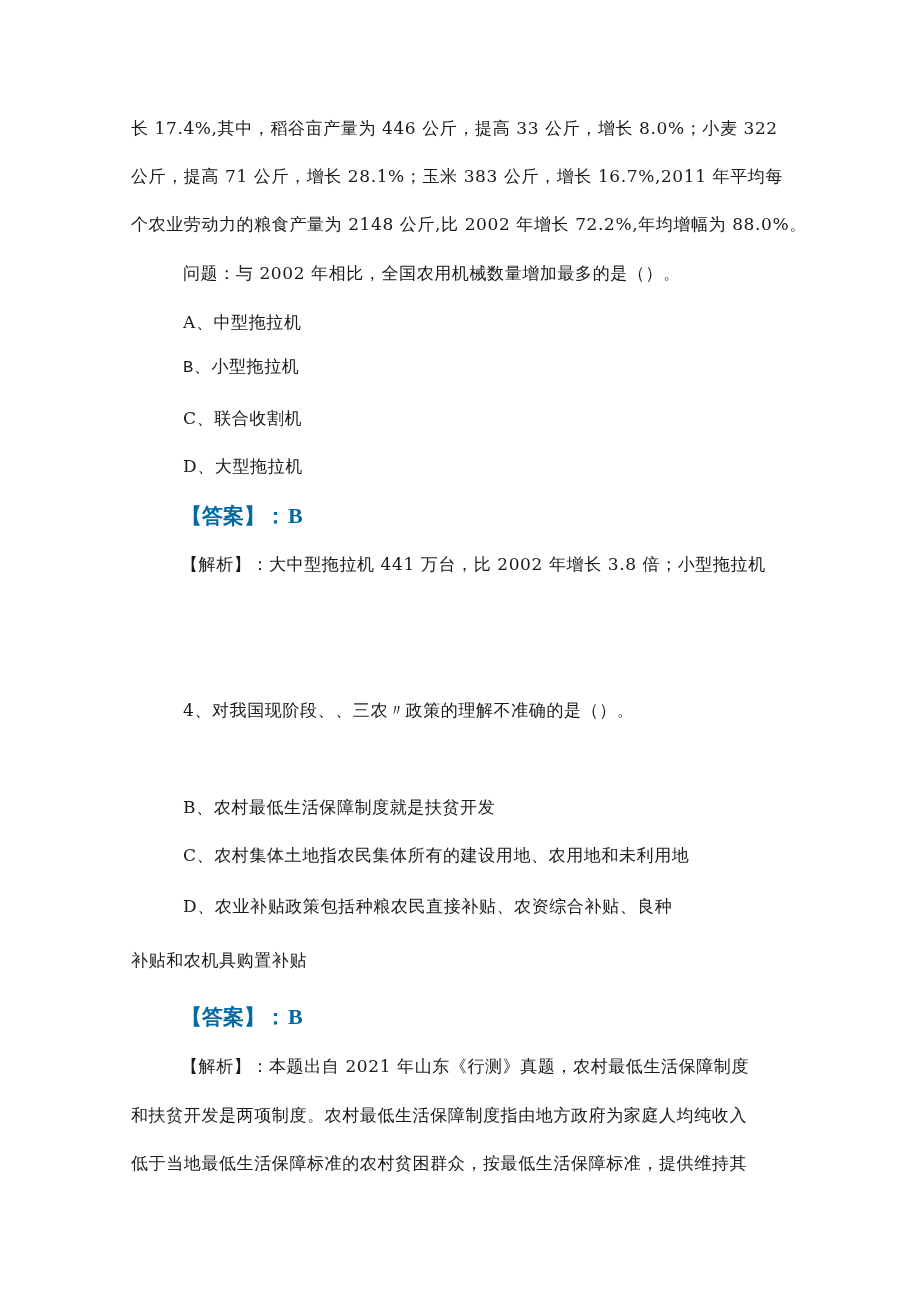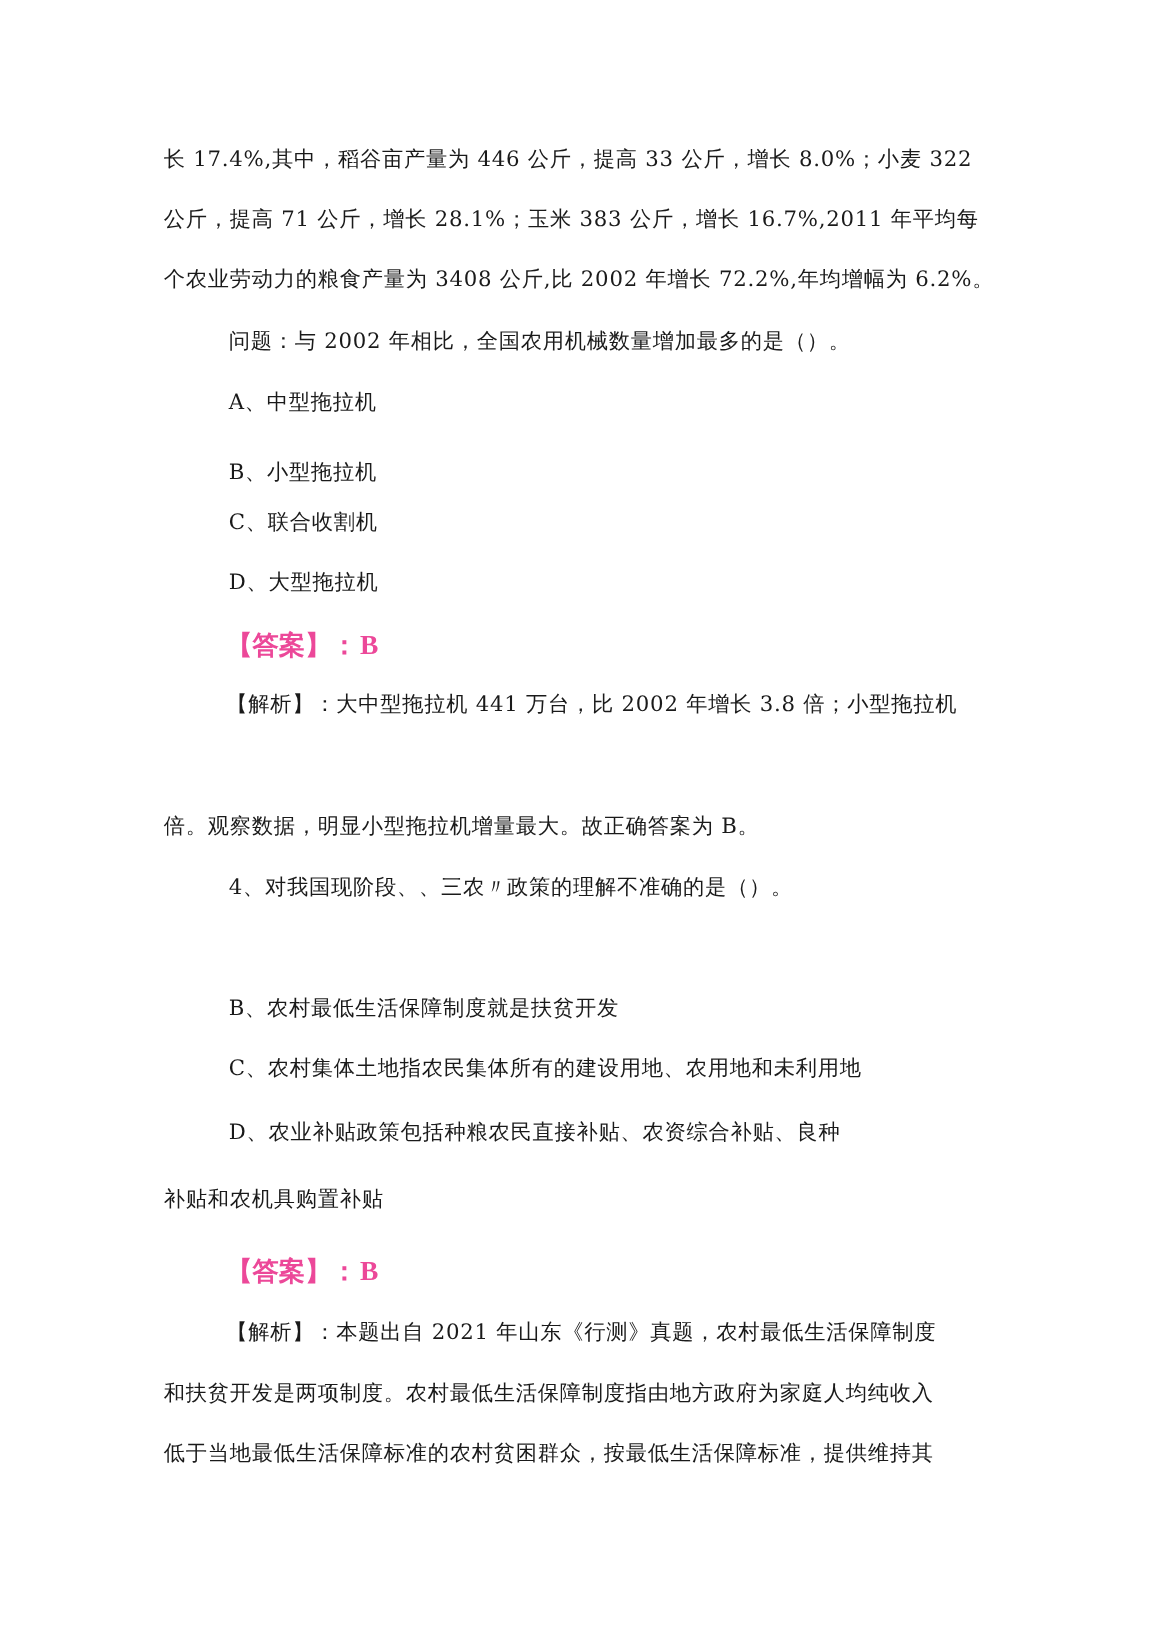--- a/index.html
+++ b/index.html
@@ -34,49 +34,48 @@
       left: 183px;
     }
     .answer {
       position: absolute;
       left: 181px;
       font-family: "DejaVu Sans", "Liberation Sans", sans-serif;
       font-weight: bold;
       font-size: 21px;
       line-height: 28px;
       white-space: nowrap;
-      color: #ec4899;
+      color: #0369a1;
     }
     .answer .val {
       font-family: "Liberation Serif", "DejaVu Serif", serif;
       font-size: 22px;
       margin-left: 2px;
     }
   </style>
 </head>
 <body>
 
 <div class="page">
 
   <div class="line" style="top:116px;">长 17.4%,其中，稻谷亩产量为 446 公斤，提高 33 公斤，增长 8.0%；小麦 322</div>
   <div class="line" style="top:164px;">公斤，提高 71 公斤，增长 28.1%；玉米 383 公斤，增长 16.7%,2011 年平均每</div>
-  <div class="line" style="top:212px;">个农业劳动力的粮食产量为 3408 公斤,比 2002 年增长 72.2%,年均增幅为 6.2%。</div>
+  <div class="line" style="top:212px;">个农业劳动力的粮食产量为 2148 公斤,比 2002 年增长 72.2%,年均增幅为 88.0%。</div>
 
   <div class="line indent" style="top:261px;">问题：与 2002 年相比，全国农用机械数量增加最多的是（）。</div>
   <div class="line indent" style="top:310px;">A、中型拖拉机</div>
-  <div class="line indent" style="top:366px;">B、小型拖拉机</div>
+  <div class="line indent" style="top:356px;font-family:Liberation Mono, monospace;">B、小型拖拉机</div>
   <div class="line indent" style="top:406px;">C、联合收割机</div>
   <div class="line indent" style="top:454px;">D、大型拖拉机</div>
 
   <div class="answer" style="top:502px;">
     <span>【答案】：</span><span class="val">B</span>
   </div>
 
   <div class="line" style="top:552px; left:181px;">【解析】：大中型拖拉机 441 万台，比 2002 年增长 3.8 倍；小型拖拉机</div>
-  <div class="line" style="top:649px;">倍。观察数据，明显小型拖拉机增量最大。故正确答案为 B。</div>
 
   <div class="line indent" style="top:698px;">4、对我国现阶段、、三农〃政策的理解不准确的是（）。</div>
   <div class="line indent" style="top:843px;">C、农村集体土地指农民集体所有的建设用地、农用地和未利用地</div>
   <div class="line indent" style="top:795px;">B、农村最低生活保障制度就是扶贫开发</div>
   <div class="line indent" style="top:894px;">D、农业补贴政策包括种粮农民直接补贴、农资综合补贴、良种</div>
   <div class="line" style="top:948px;">补贴和农机具购置补贴</div>
 
   <div class="answer" style="top:1003px;">
     <span>【答案】：</span><span class="val">B</span>
   </div>

